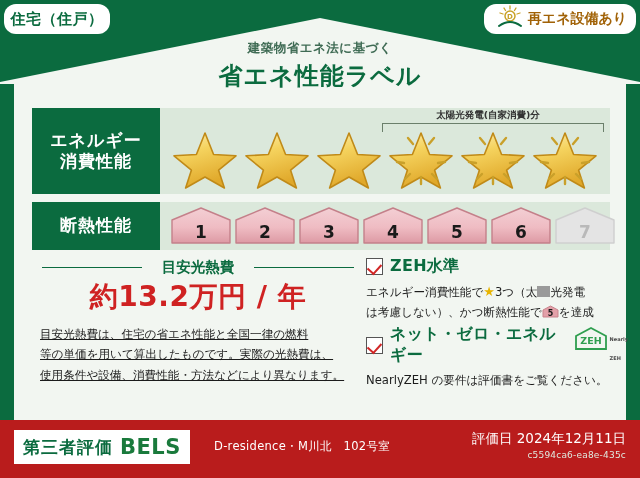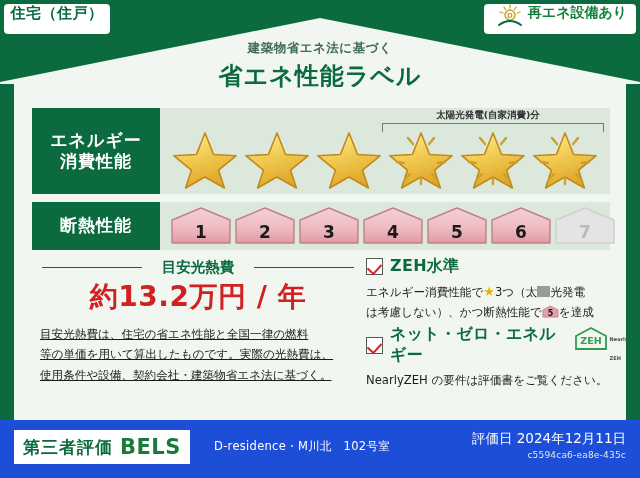--- a/index.html
+++ b/index.html
@@ -25,27 +25,27 @@
     border-bottom: 66px solid #f2f6f1;
     transform: translateX(-50%);
   }
   .roof-body {
     position: absolute; left: 14px; top: 84px;
     width: 612px; height: 26px; background: #f2f6f1;
   }
 
   .tag {
     position: absolute; background: #ffffff;
-    display: flex; justify-content: center;
-    border-radius: 4px;
+    display: flex; align-items: center; justify-content: center;
+    border-radius: 12px;
   }
   .tag-left { left: 4px; top: 4px; width: 106px; height: 30px; }
   .tag-left span { font-size: 15px; font-weight: bold; color: #0b6b3f; letter-spacing: .5px; }
   .tag-right { right: 4px; top: 4px; width: 152px; height: 30px; gap: 5px; padding-left: 4px;}
-  .tag-right .rlabel { font-size: 14px; font-weight: bold; color: #15803d; }
+  .tag-right .rlabel { font-size: 14px; font-weight: bold; color: #a16207; }
 
   .headings {
     position: absolute; left: 0; top: 40px; width: 640px; text-align: center;
     z-index: 5;
   }
   .h-sub { font-size: 12.5px; font-weight: bold; color: #3f6b54; letter-spacing: .5px; }
   .h-main { font-size: 24px; font-weight: bold; color: #0b6b3f; letter-spacing: 1px; margin-top: 3px; }
 
   
   .body-card {
@@ -128,21 +128,21 @@
   }
   .inline-star { color: #e8b400; font-size: 13px; }
   .redact { display: inline-block; width: 13px; height: 11px; background: #9a9a9a; vertical-align: -1px; }
   .inline-house {
     display: inline-block; width: 17px; height: 13px; position: relative; vertical-align: -2px;
   }
   .zeh-badge { display: inline-flex; gap: 2px; vertical-align: -6px; margin-left: 4px; }
   .zeh-sub { font-size: 5px; color: #4a4a4a; line-height: 1.1; font-weight: bold; }
 
   
-  .footer { position: absolute; left: 0; bottom: 0; width: 640px; height: 58px; background: #1d4ed8; }
+  .footer { position: absolute; left: 0; bottom: 0; width: 640px; height: 58px; background: #b91c1c; }
   .bels-box {
     position: absolute; left: 14px; top: 10px; height: 34px; background: #fff;
     display: flex; align-items: center; gap: 7px; padding: 0 9px;
   }
   .bels-jp { font-size: 17px; font-weight: bold; color: #0b6b3f; letter-spacing: 1px; }
   .bels-en { font-size: 21px; font-weight: bold; color: #1a7a3c; letter-spacing: .5px; }
   .bldg {
     position: absolute; left: 214px; top: 19px;
     font-size: 11.5px; color: #ffffff; letter-spacing: .3px;
   }
@@ -392,21 +392,21 @@
 
   <div class="cost-head">
     <div class="ln"></div>
     <div class="ttl">目安光熱費</div>
     <div class="ln"></div>
   </div>
   <div class="cost-value">約13.2万円 / 年</div>
   <div class="cost-note">
     <div>目安光熱費は、住宅の省エネ性能と全国一律の燃料</div>
     <div>等の単価を用いて算出したものです。実際の光熱費は、</div>
-    <div>使用条件や設備、契約会社・建築物省エネ法に基づく。</div>
+    <div>使用条件や設備、消費性能・方法などにより異なります。</div>
   </div>
 
   <div class="chk-block" id="chk1">
     <div class="chk-head">
       <span class="chkbox"></span>
       <span class="chk-title">ZEH水準</span>
     </div>
     <div class="chk-text">
       <span>エネルギー消費性能で</span><span class="inline-star">★</span><span>3つ（太</span><span class="redact"></span><span>光発電</span><br><span>は考慮しない）、かつ断熱性能で</span><span class="inline-house">
         <svg width="17" height="13" viewBox="0 0 17 13">

